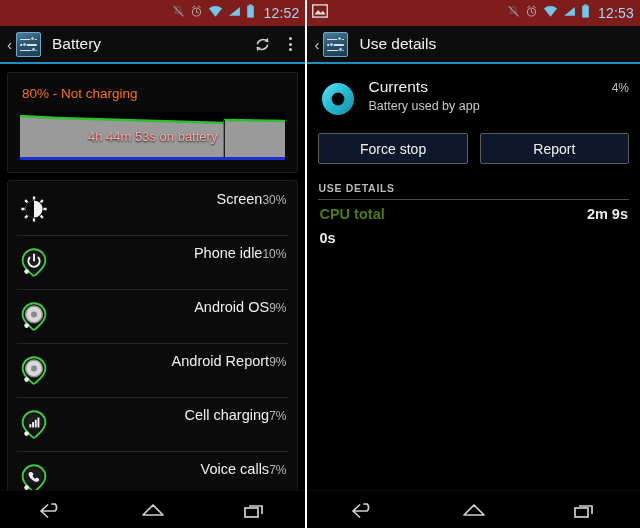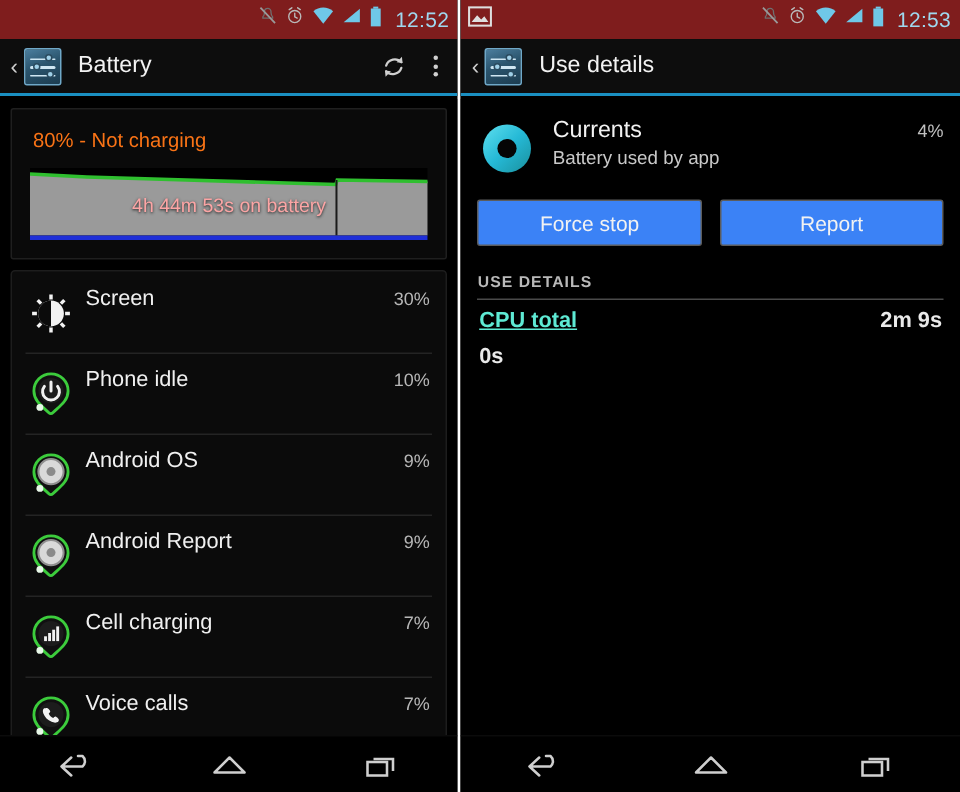--- a/index.html
+++ b/index.html
@@ -71,21 +71,21 @@
     display:flex; align-items:center; justify-content:center;
     color:#fca5a5; font-size:13px; text-shadow: 0 1px 2px rgba(0,0,0,.85);
     pointer-events:none;
   }
 
   .listcard {
     margin: 7px 7px 0 7px; background:#0b0b0b;
     border:1px solid #1d1d1d; border-radius:3px;
     overflow:hidden;
   }
-  .row { display:flex; align-items:flex-start; padding:9px 11px 9px 9px; position:relative; }
+  .row { display:flex; align-items:flex-start; padding:9px 11px 9px 9px; position:relative;text-align:right; }
   .row + .row::before {
     content:""; position:absolute; top:0; left:9px; right:9px; height:1px; background:#242424;
   }
   .row-ic { width:34px; height:34px; flex:none; margin-top:2px; }
   .row-body { flex:1; margin-left:6px; padding-top:1px; }
   .row-top { display:flex; align-items:baseline; }
   .row-name { color:#f0f0f0; font-size:14.5px; flex:1; }
   .row-pct { color:#b7b7b7; font-size:12px; }
   .bar { height:8px; background:#2c2c2c; margin-top:7px; border-radius:0; overflow:hidden; }
   .bar > div { height:100%; background:#4a90c2; }
@@ -96,32 +96,32 @@
   .r-headbody { flex:1; margin-left:10px; }
   .r-toprow { display:flex; align-items:baseline; }
   .r-appname { color:#f2f2f2; font-size:15.5px; flex:1; }
   .r-apppct { color:#c0c0c0; font-size:12px; }
   .r-bar { height:8px; background:#2c2c2c; margin-top:8px; }
   .r-bar > div { height:100%; background:#4a90c2; }
   .r-sub { color:#c9c9c9; font-size:12.5px; margin-top:9px; }
 
   .btnrow { display:flex; gap:12px; padding:14px 11px 0 11px; }
   .btn {
-    flex:1; height:31px; background:#3b82f6;
+    flex:1; height:31px; background:#0f172a;
     border:1px solid #5c5c5c; border-radius:2px;
     color:#f2f2f2; font-size:14px;
     display:flex; align-items:center; justify-content:center;
     cursor:pointer; font-family:"Liberation Sans", sans-serif;
   }
 
   .sect { margin:18px 11px 0 11px; }
   .sect-title { color:#b9b9b9; font-size:10.5px; font-weight:bold; letter-spacing:.7px; padding-bottom:5px; }
   .sect-rule { height:1px; background:#4a4a4a; }
   .det-row { display:flex; align-items:baseline; padding:6px 1px 2px 1px; }
-  .det-k { color:#5eead4; font-size:14.5px; font-weight:bold; flex:1;text-decoration:underline; }
+  .det-k { color:#4d7c0f; font-size:14.5px; font-weight:bold; flex:1; }
   .det-v { color:#eaeaea; font-size:14.5px; font-weight:bold; }
 
   
   .navbar {
     position:absolute; left:0; right:0; bottom:0; height:38px;
     background:#000; display:flex; align-items:center; justify-content:space-around;
     border-top:1px solid #0b0b0b;
   }
   .navbtn { width:54px; height:30px; display:flex; align-items:center; justify-content:center; cursor:pointer; }
 </style>

